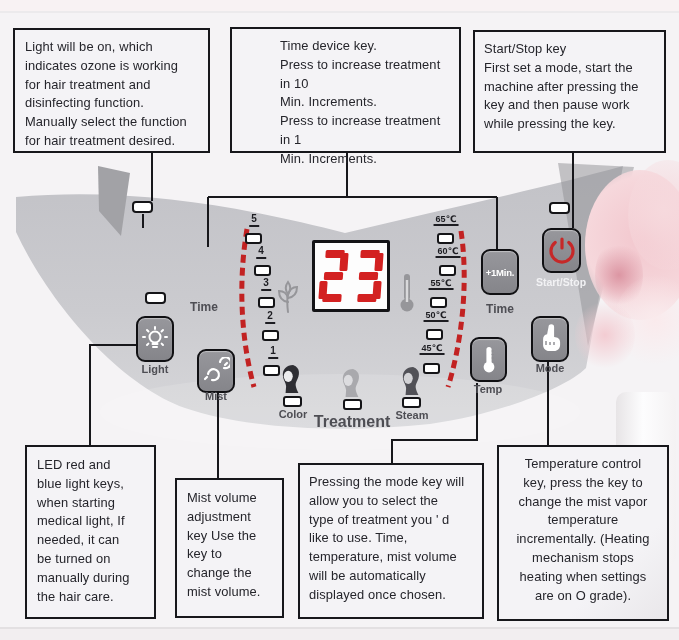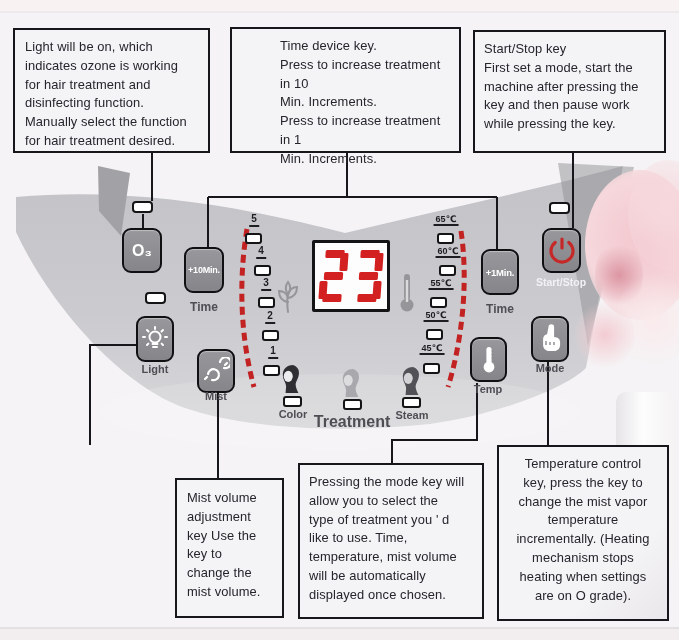--- a/index.html
+++ b/index.html
@@ -93,39 +93,33 @@
   <div class="flowerwrap">
     <div class="vase"></div>
     <div class="blob" style="left:585px;top:170px;width:110px;height:150px;background:radial-gradient(circle at 55% 45%, #f2c6cd, #f6d8dc 60%, rgba(246,216,220,0));"></div>
     <div class="blob" style="left:628px;top:160px;width:80px;height:110px;background:radial-gradient(circle at 45% 45%, #f6d9dd, rgba(246,217,221,0));"></div>
     <div class="blob" style="left:595px;top:240px;width:48px;height:70px;background:radial-gradient(circle, #dc96a3, rgba(220,150,163,0) 70%);"></div>
     <div class="blob" style="left:615px;top:275px;width:80px;height:90px;background:radial-gradient(circle, #faeaec, rgba(250,234,236,0) 75%);"></div>
     <div class="blob" style="left:575px;top:300px;width:60px;height:70px;background:radial-gradient(circle, #f3ccd2, rgba(243,204,210,0) 72%);"></div>
   </div>
 
   <div class="ind" style="left:132px;top:201px;"></div>
-  <div class="btn" style="left:122px;top:228px;width:40px;height:45px;">
-    <span class="btxt" style="font-size:16px;">O₃</span>
-  </div>
 
   <div class="ind" style="left:145px;top:292px;"></div>
   <div class="btn" style="left:136px;top:316px;width:38px;height:46px;">
     <svg width="30" height="30" viewBox="-15 -15 30 30">
       <g stroke="#fff" stroke-width="2" fill="none" stroke-linecap="round">
         <circle cx="0" cy="-2" r="5.5"></circle>
         <path d="M-2.5 5 h5 M-2 8 h4"></path>
         <path d="M0 -12 V-10 M8 -9 L6.5 -7.5 M12 -2 H10 M8 6 L6.6 4.6 M-8 -9 L-6.5 -7.5 M-12 -2 H-10 M-8 6 L-6.6 4.6"></path>
       </g>
     </svg>
   </div>
   <div class="lbl" style="left:155px;top:363px;">Light</div>
 
-  <div class="btn" style="left:184px;top:247px;width:40px;height:46px;">
-    <span class="btxt" style="font-size:9px;letter-spacing:-0.2px;">+10Min.</span>
-  </div>
   <div class="lbl" style="left:204px;top:300px;font-size:12px;">Time</div>
 
   <div class="btn" style="left:197px;top:349px;width:38px;height:44px;">
     <svg width="28" height="28" viewBox="-14 -14 28 28">
       <g stroke="#fff" stroke-width="2.2" fill="none" stroke-linecap="round">
         <path d="M-8 3 a5.5 5.5 0 1 1 4 6"></path>
         <path d="M8 -3 a5.5 5.5 0 1 0 -4 -6"></path>
         <path d="M-9 6 l-2 2 M9 -6 l2 -2"></path>
       </g>
     </svg>
@@ -238,20 +232,28 @@
   <div class="callout c2">Time device key.
 Press to increase treatment in 10
 Min. Increments.
 Press to increase treatment in 1
 Min. Increments.</div>
   <div class="callout c3">Start/Stop key
 First set a mode, start the
 machine after pressing the
 key and then pause work
 while pressing the key.</div>
+  <div class="callout c4">LED red and
+blue light keys,
+when starting
+medical light, If
+needed, it can
+be turned on
+manually during
+the hair care.</div>
   <div class="callout c5">Mist volume
 adjustment
 key Use the
 key to
 change the
 mist volume.</div>
   <div class="callout c6">Pressing the mode key will
 allow you to select the
 type of treatment you ' d
 like to use. Time,

